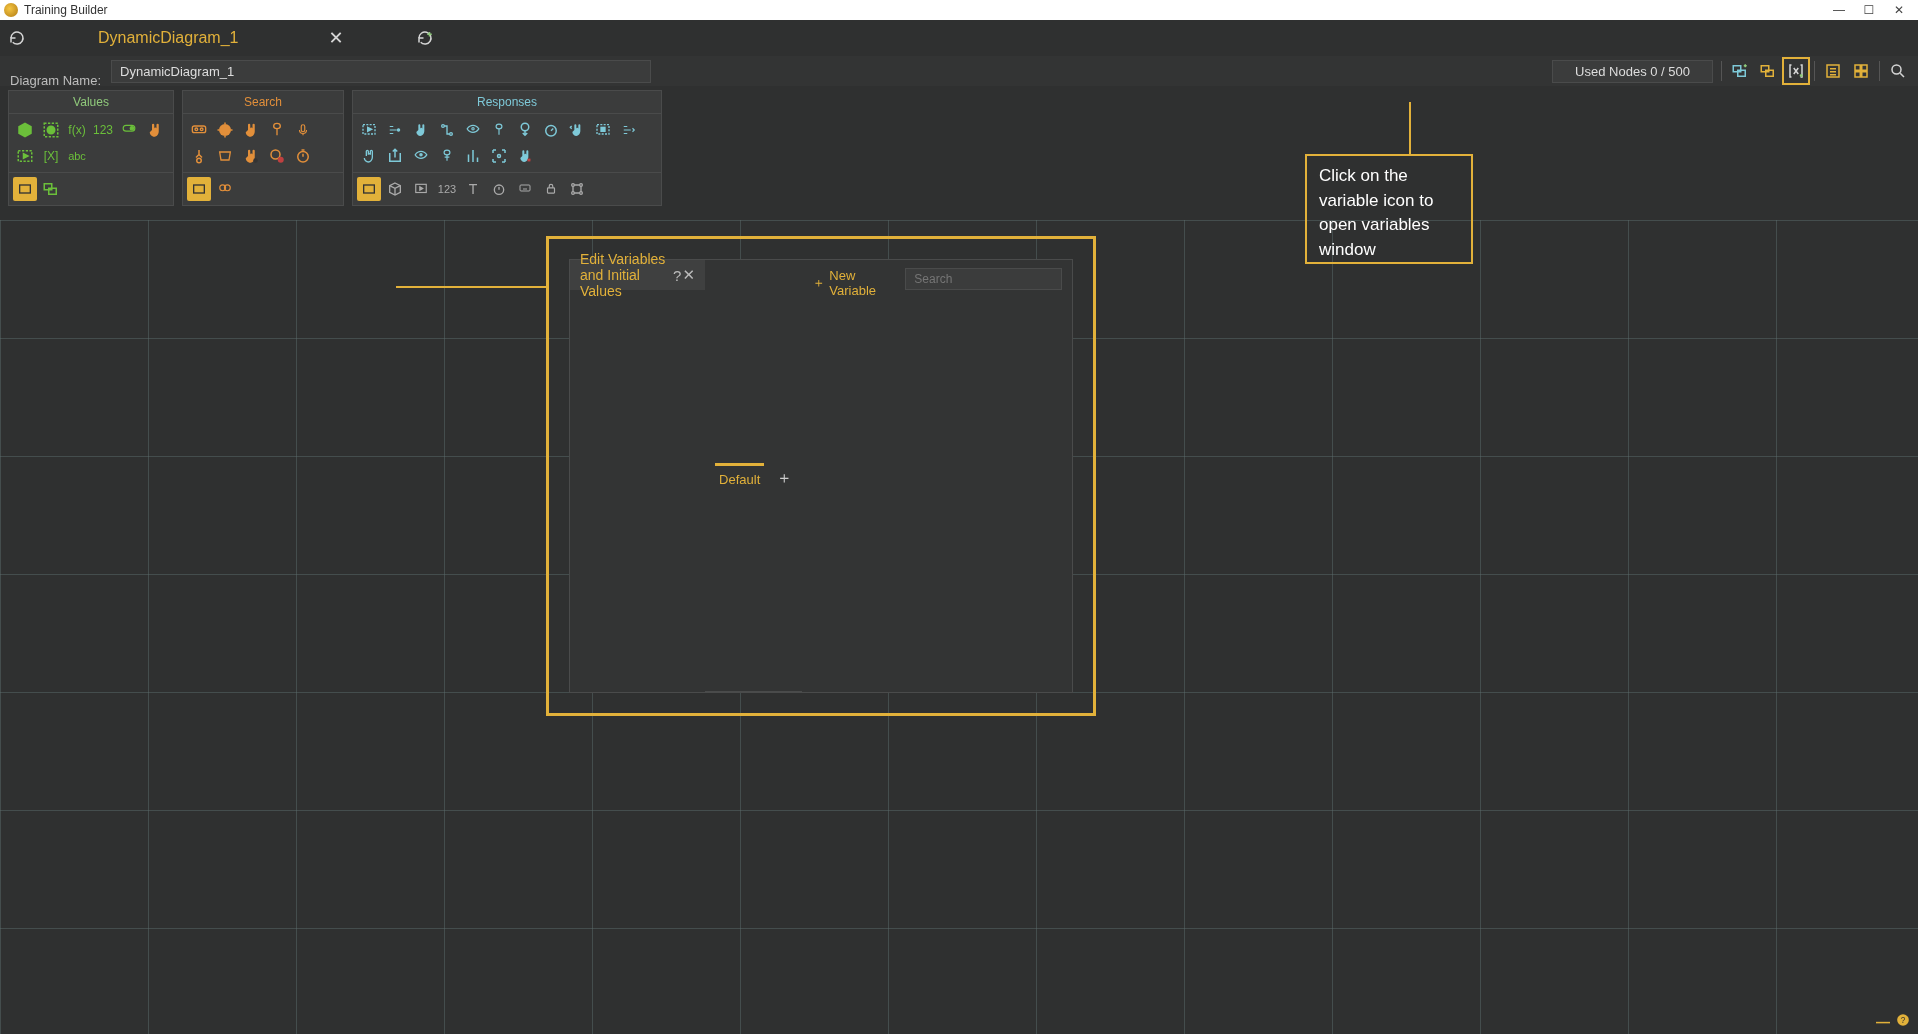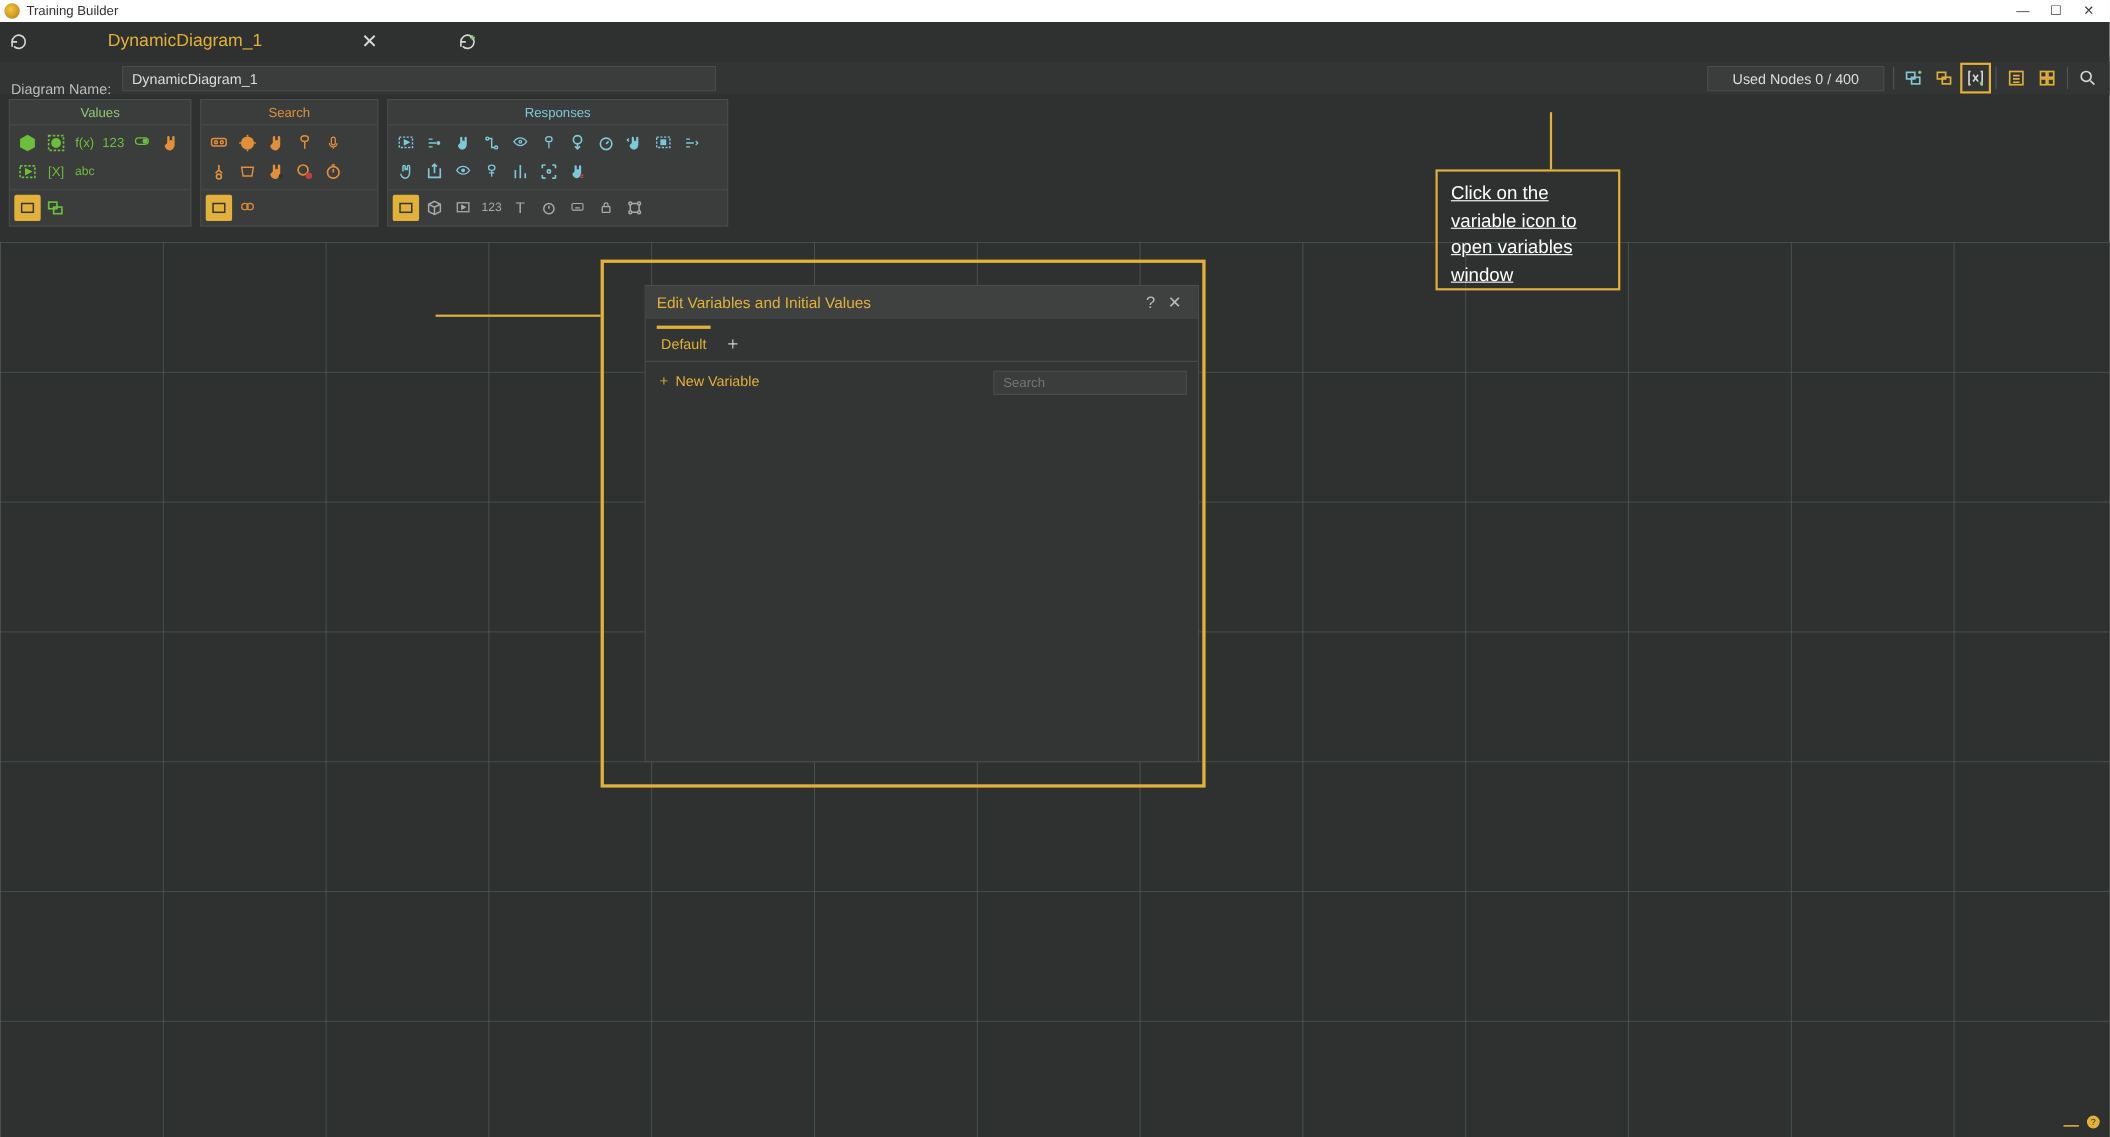--- a/index.html
+++ b/index.html
@@ -35,27 +35,27 @@
 .p-responses { width: 310px; }
 .p-states { width: 100px; }
 .p-sources .hdr { color: #8fc97b; }
 .p-events .hdr { color: #e28f3a; }
 .p-responses .hdr { color: #7ec9d8; }
 .p-states .hdr { color: #e2b13a; }
 .logic-row { display: flex; gap: 6px; padding: 4px; }
 .logic-chip { border: 1px solid #e2b13a; color: #e2b13a; font-size: 10px; padding: 2px 5px; border-radius: 2px; }
 .canvas { position: absolute; left: 0; right: 0; top: 200px; bottom: 0; background: #2f3030; }
 .canvas svg.grid { position: absolute; inset: 0; width: 100%; height: 100%; }
-.annot { position: absolute; border: 2px solid #e2b13a; color: #fff; font-size: 17px; line-height: 1.45; padding: 8px 12px; background: rgba(47,48,48,0.0); text-decoration: underline; }
+.annot { position: absolute; border: 2px solid #e2b13a; color: #fff; font-size: 17px; line-height: 1.45; padding: 8px 12px; background: rgba(47,48,48,0.0); }
 .annot-left { left: 28px; top: 212px; width: 368px; height: 108px; }
 .annot-right { left: 1305px; top: 134px; width: 168px; height: 110px; }
 .var-highlight-line-v { position: absolute; border-left: 2px solid #e2b13a; }
 .var-highlight-line-h { position: absolute; border-top: 2px solid #e2b13a; }
 .modal-wrap-outline { position: absolute; left: 546px; top: 216px; width: 550px; height: 480px; border: 3px solid #e2b13a; }
-.modal { position: absolute; left: 587px; top: 240px; width: 502px; height: 432px; background: #333434; box-shadow: 0 0 0 1px #4a4b4b; display: flex; flex-direction: column; }
+.modal { position: absolute; left: 570px; top: 240px; width: 502px; height: 432px; background: #333434; box-shadow: 0 0 0 1px #4a4b4b; display: flex; flex-direction: row; }
 .modal .m-head { height: 30px; background: #3f4040; display: flex; align-items: center; padding: 0 10px; color: #e2b13a; font-size: 14px; }
 .modal .m-head .spacer { flex: 1; }
 .modal .m-head .mh-btn { color: #bbb; width: 22px; text-align: center; font-size: 15px; }
 .modal .m-tabs { display: flex; align-items: center; padding: 6px 10px 0 10px; gap: 12px; border-bottom: 1px solid #4a4b4b; }
 .modal .m-tab { color: #e2b13a; padding: 6px 4px 8px 4px; border-top: 3px solid #e2b13a; font-size: 13px; }
 .modal .m-add { color: #ccc; font-size: 16px; }
 .modal .m-body { flex: 1; padding: 8px 10px; display: flex; gap: 10px; align-items: flex-start; }
 .modal .newvar { color: #e2b13a; display: flex; align-items: center; gap: 4px; font-size: 13px; }
 .modal .search { margin-left: auto; width: 176px; }
 .modal .search input { width: 100%; background: #3b3c3c; border: 1px solid #4a4b4b; color: #bbb; padding: 3px 8px; font-size: 12px; outline: none; }
@@ -93,21 +93,21 @@
           <path d="M4 18v-6h6"></path>
           <path d="M18 4v6M15 7h6" stroke="#8fc97b"></path>
         </svg>
     </span>
   </div>
 
   <div class="name-row">
     <span class="label">Diagram Name:</span>
     <input type="text" value="DynamicDiagram_1" style="">
     <div class="right-tools">
-      <span class="used-nodes">Used Nodes 0 / 400</span>
+      <span class="used-nodes">Used Nodes 0 / 500</span>
       <span class="sep"></span>
       <span class="rt-icn">
         <svg class="svg-icn" viewBox="0 0 24 24" fill="none" stroke="#7ec9d8" stroke-width="2">
             <rect x="3" y="5" width="10" height="8"></rect>
             <rect x="9" y="11" width="10" height="8"></rect>
             <path d="M19 3v4M17 5h4" stroke="#8fc97b"></path>
           </svg>
       </span>
       <span class="rt-icn">
         <svg class="svg-icn" viewBox="0 0 24 24" fill="none" stroke="#e2b13a" stroke-width="2">

